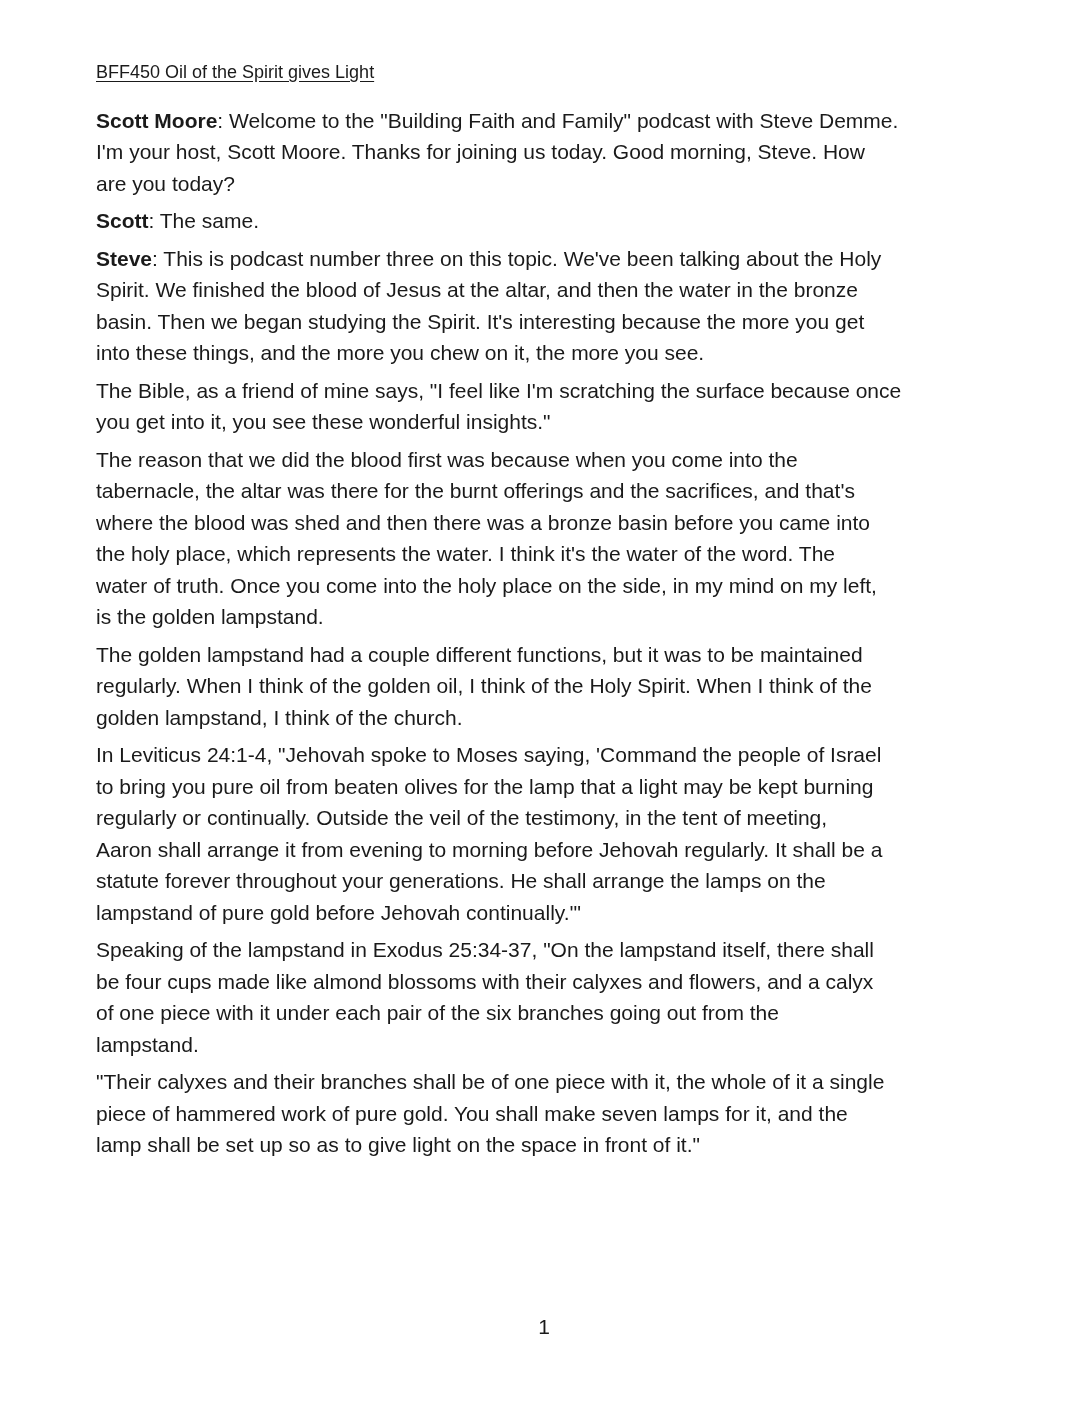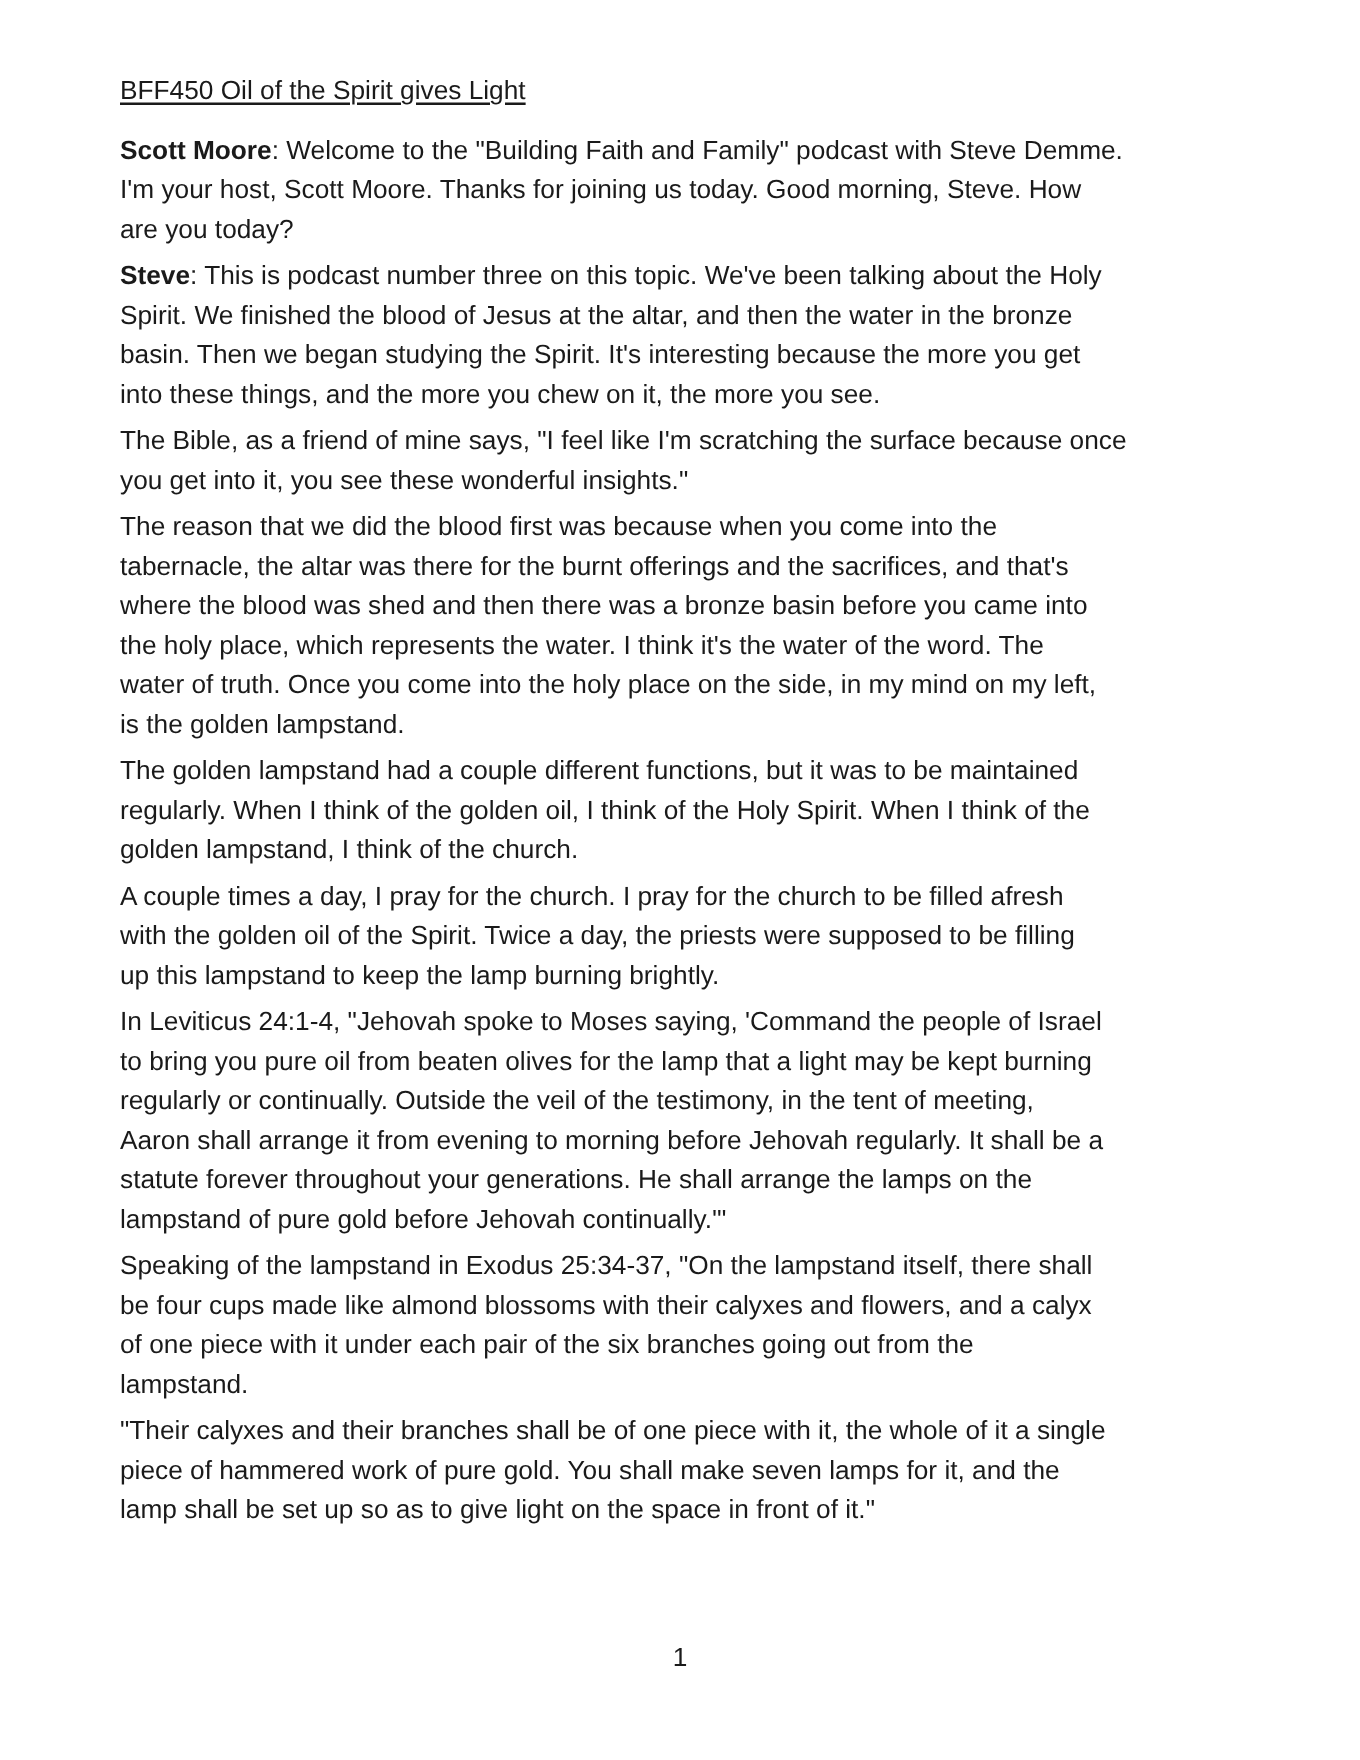--- a/index.html
+++ b/index.html
@@ -25,21 +25,21 @@
     left: 96px;
     top: 57px;
     width: 980px;
     font-size: 21px;
     line-height: 31.5px;
     letter-spacing: 0px;
     text-align: left;
   }
   .doc-title {
     margin: 0 0 8px 0;
-    font-size: 21px;
+    font-size: 18px;
     font-weight: 400;
     text-decoration: underline;
     text-underline-offset: 3px;
     white-space: pre-line;
   }
   .para {
     margin: 6px 0 0 0;
     white-space: pre-line;
   }
   .para:first-of-type {
@@ -64,43 +64,41 @@
 <div class="doc-page">
   <div class="content">
 
     <h1 class="doc-title">BFF450 Oil of the Spirit gives Light</h1>
 
     <p class="para"><b class="speaker">Scott Moore</b><span>: </span><span>Welcome to the "Building Faith and Family" podcast with Steve Demme.
 I'm your host, Scott Moore. Thanks for joining us today. Good morning, Steve. How
 are you today?</span></p>
 
 
+    <p class="para"><b class="speaker">Scott</b><span>: </span><span>The same.</span></p>
 
     <p class="para"><b class="speaker">Steve</b><span>: </span><span>This is podcast number three on this topic. We've been talking about the Holy
 Spirit. We finished the blood of Jesus at the altar, and then the water in the bronze
 basin. Then we began studying the Spirit. It's interesting because the more you get
 into these things, and the more you chew on it, the more you see.</span></p>
 
     <p class="para"><span>The Bible, as a friend of mine says, "I feel like I'm scratching the surface because once
 you get into it, you see these wonderful insights."</span></p>
 
     <p class="para"><span>The reason that we did the blood first was because when you come into the
 tabernacle, the altar was there for the burnt offerings and the sacrifices, and that's
 where the blood was shed and then there was a bronze basin before you came into
 the holy place, which represents the water. I think it's the water of the word. The
 water of truth. Once you come into the holy place on the side, in my mind on my left,
 is the golden lampstand.</span></p>
 
     <p class="para"><span>The golden lampstand had a couple different functions, but it was to be maintained
 regularly. When I think of the golden oil, I think of the Holy Spirit. When I think of the
 golden lampstand, I think of the church.</span></p>
 
-    <p class="para"><span>A couple times a day, I pray for the church. I pray for the church to be filled afresh
-with the golden oil of the Spirit. Twice a day, the priests were supposed to be filling
-up this lampstand to keep the lamp burning brightly.</span></p>
 
     <p class="para"><span>In Leviticus 24:1-4, "Jehovah spoke to Moses saying, 'Command the people of Israel
 to bring you pure oil from beaten olives for the lamp that a light may be kept burning
 regularly or continually. Outside the veil of the testimony, in the tent of meeting,
 Aaron shall arrange it from evening to morning before Jehovah regularly. It shall be a
 statute forever throughout your generations. He shall arrange the lamps on the
 lampstand of pure gold before Jehovah continually.'"</span></p>
 
     <p class="para"><span>Speaking of the lampstand in Exodus 25:34-37, "On the lampstand itself, there shall
 be four cups made like almond blossoms with their calyxes and flowers, and a calyx

